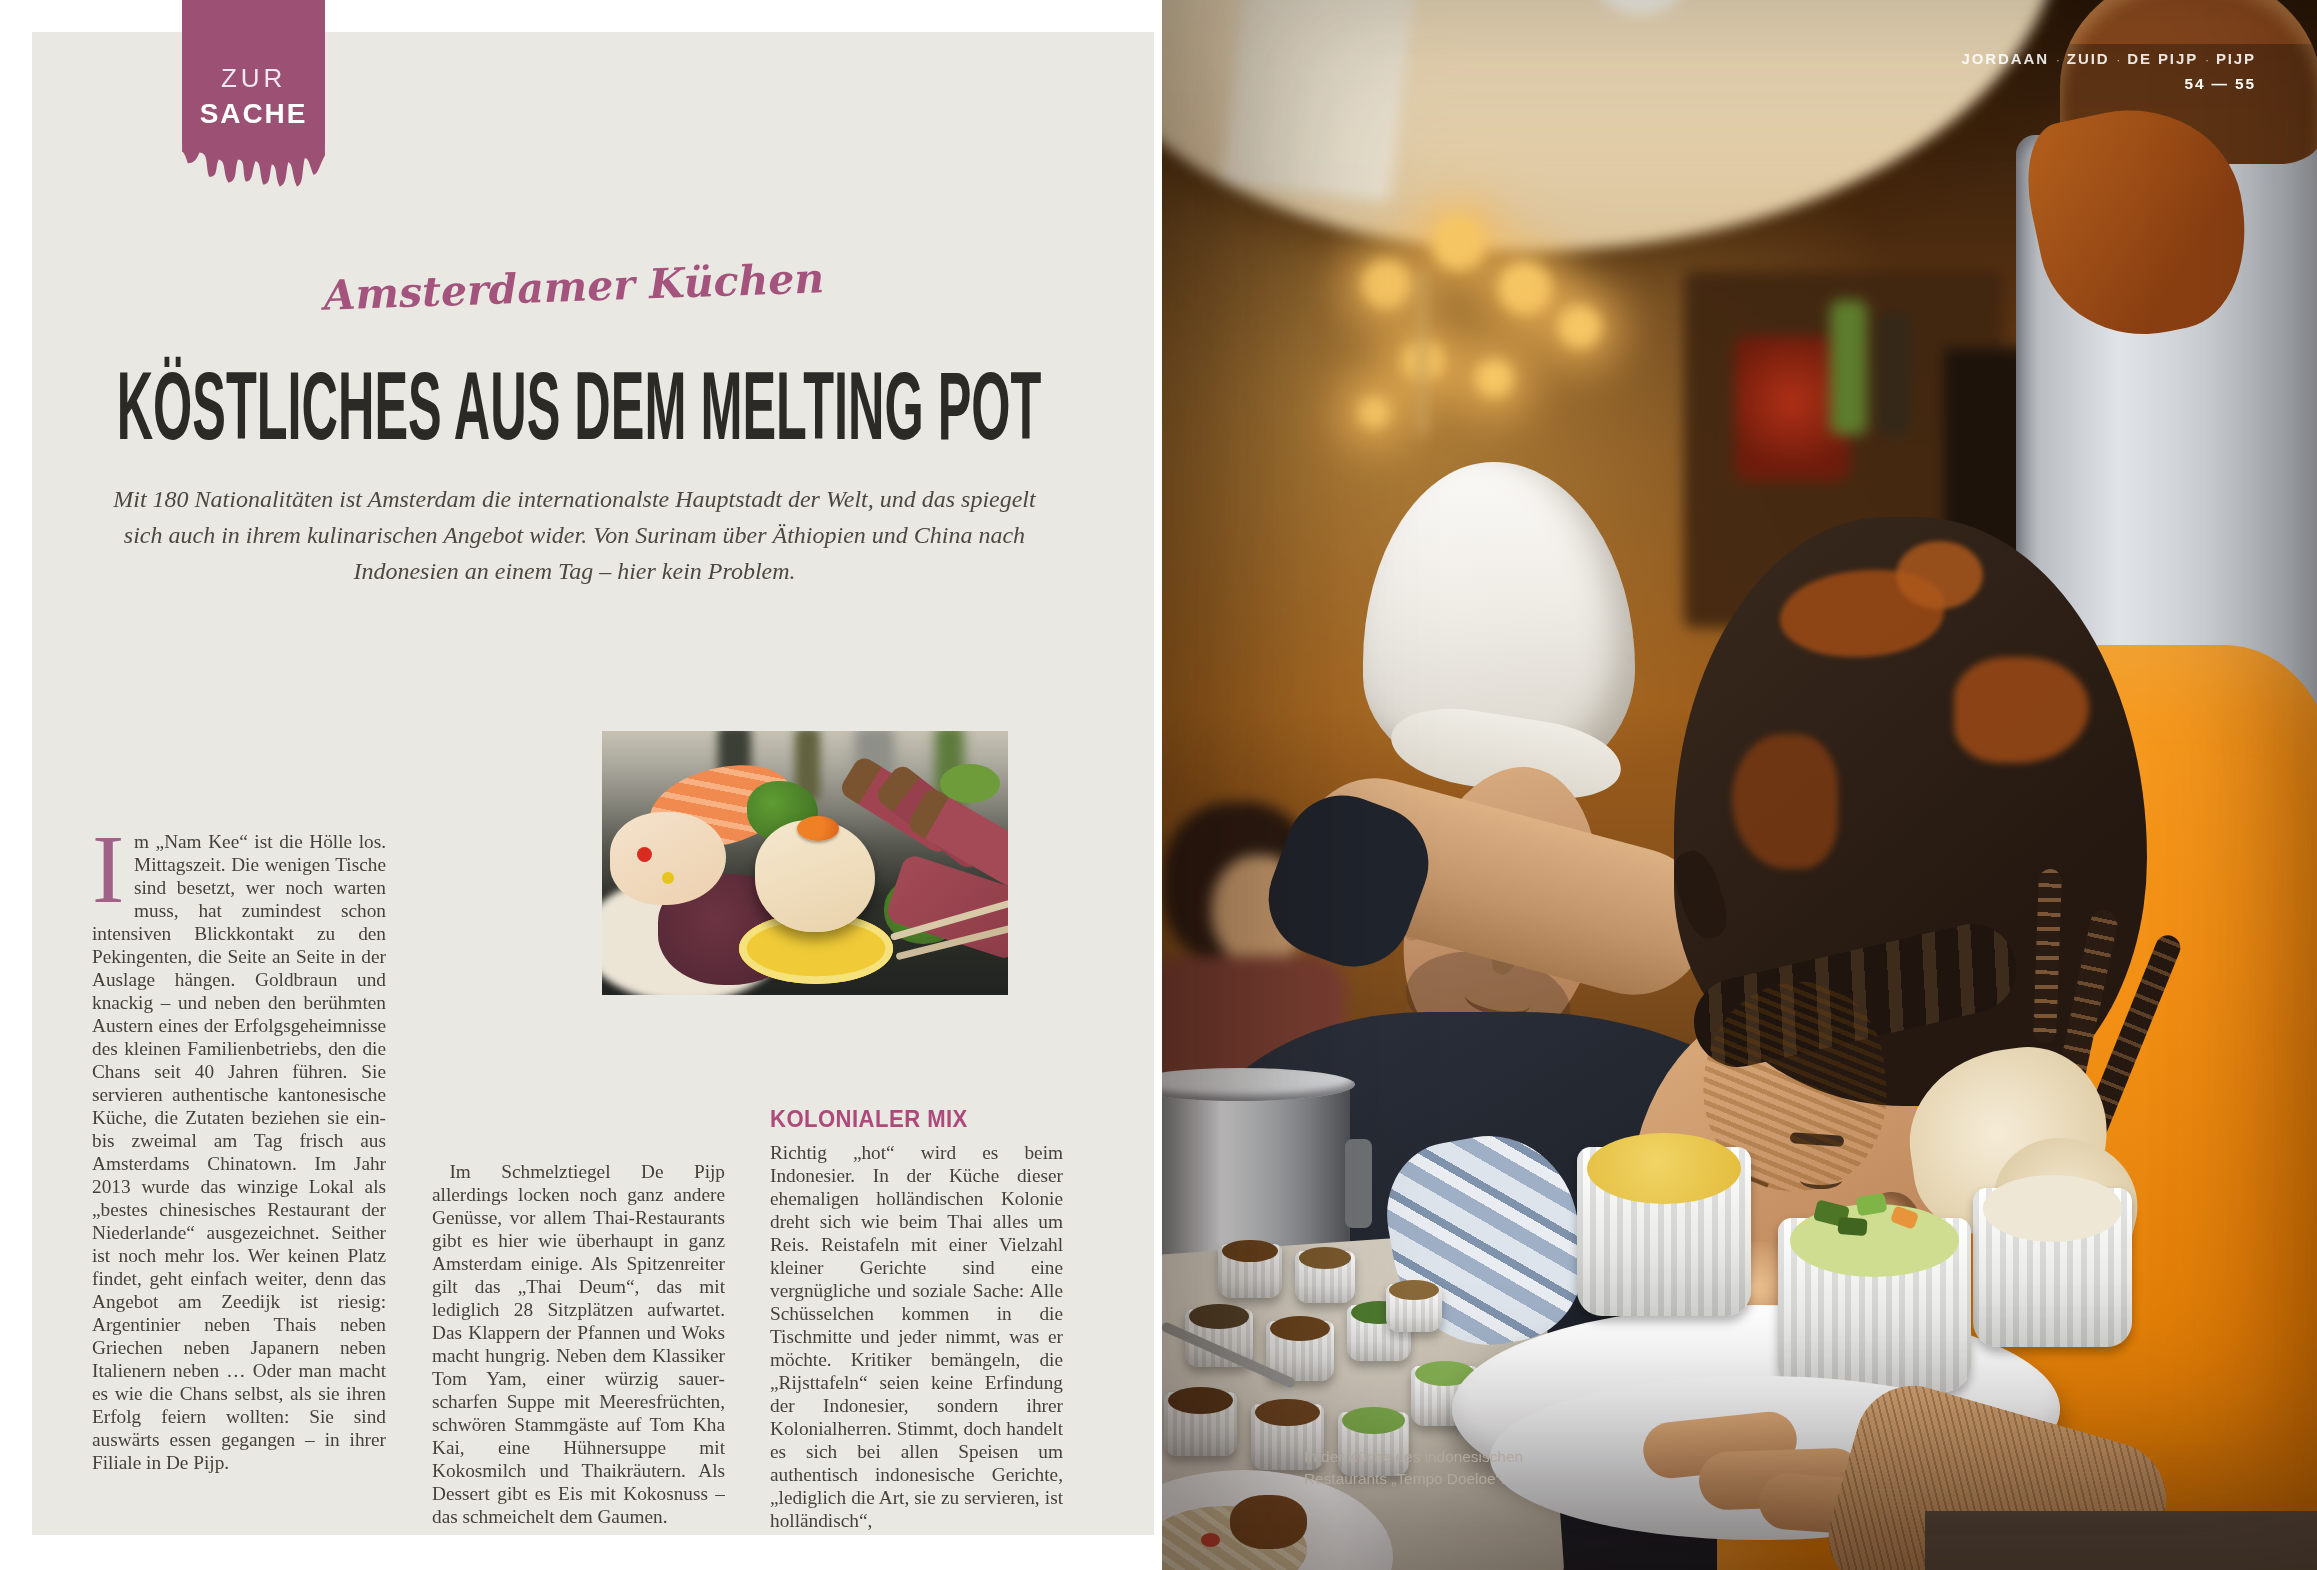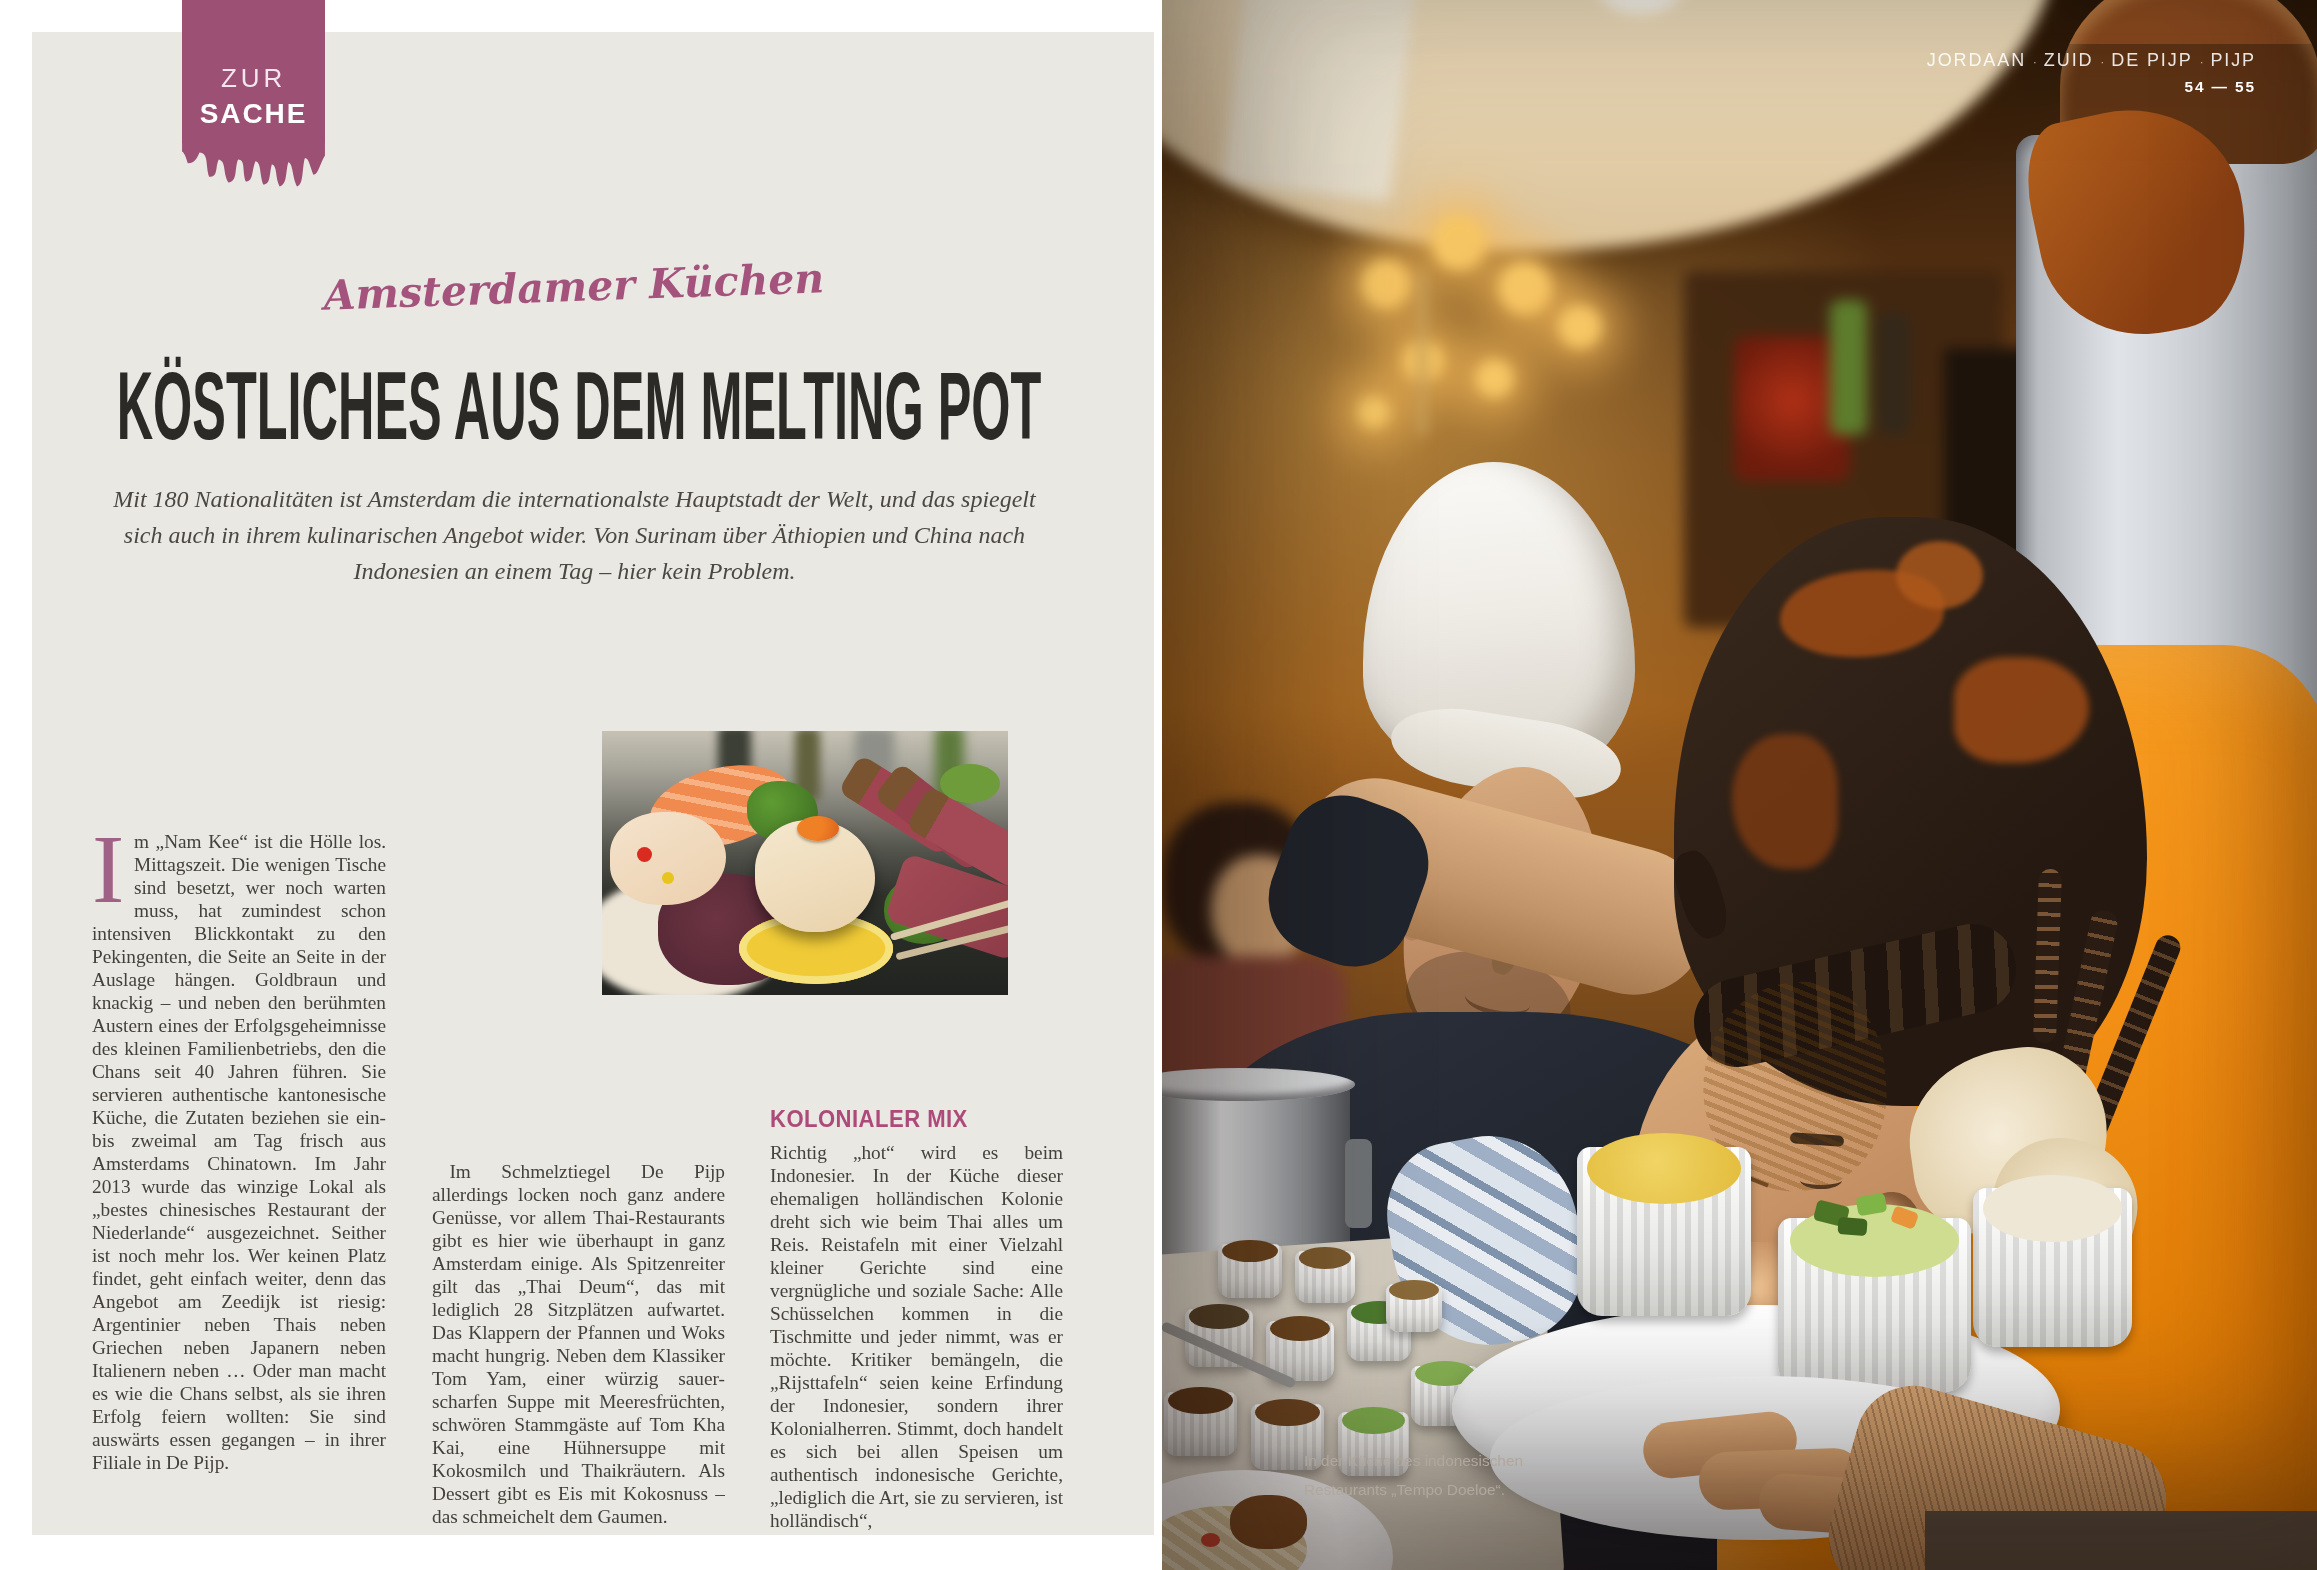--- a/index.html
+++ b/index.html
@@ -41,24 +41,24 @@
   .photo{left:1162px;top:0;width:1156px;height:1571px;overflow:hidden;background:#6d3f14;}
   .photo .bg{position:absolute;inset:-19.3px;filter:blur(6.8px);}
   .bok{border-radius:50%;background:#f6c664;box-shadow:0 0 44px 19.3px rgba(246,186,90,.75);}
   .ramekin{position:absolute;border-radius:7.7px 7.7px 13.5px 13.5px;
      background-image:repeating-linear-gradient(90deg,rgba(0,0,0,.09) 0 3.9px,rgba(255,255,255,0) 3.9px 8.7px),
                       linear-gradient(180deg,#ffffff,#e6e5e2 65%,#c8c7c3);box-shadow:0 5.8px 9.7px rgba(0,0,0,.28);}
   .ramekin .fill{position:absolute;left:6%;right:6%;top:-8%;height:42%;border-radius:50%;}
   .cup-rib{background-image:repeating-linear-gradient(90deg,rgba(0,0,0,.10) 0 5.8px,rgba(255,255,255,0) 5.8px 13.5px),
             linear-gradient(180deg,#ffffff,#e9e9e7 60%,#cfcfcc);}
   .nav{right:62px;top:50px;text-align:right;color:rgba(255,255,255,.88);}
-  .nav .row1 span.itm{font-size:18px;font-weight:400;letter-spacing:1.9px;}
+  .nav .row1 span.itm{font-size:15px;font-weight:700;letter-spacing:1.9px;}
   .nav .dot{opacity:.7;margin:0 6.8px;font-size:12.6px;}
   .nav .row2{margin-top:6.8px;font-size:15.4px;font-weight:700;letter-spacing:1.9px;color:#ffffff;}
-  .photocap{left:142px;top:1446px;width:290px;font-size:15.4px;line-height:29px;color:#b0a79d;}
+  .photocap{left:142px;top:1446px;width:290px;font-size:15.4px;line-height:22px;color:#b0a79d;}
   .vignette{inset:0;box-shadow:inset 0 -116px 154px rgba(20,10,5,.35), inset 116px 0 154px rgba(25,12,5,.25);}
 </style>
 </head>
 <body>
 
 <div class="stage">
 
   <div class="abs panel"></div>
 
   <div class="abs badge">

